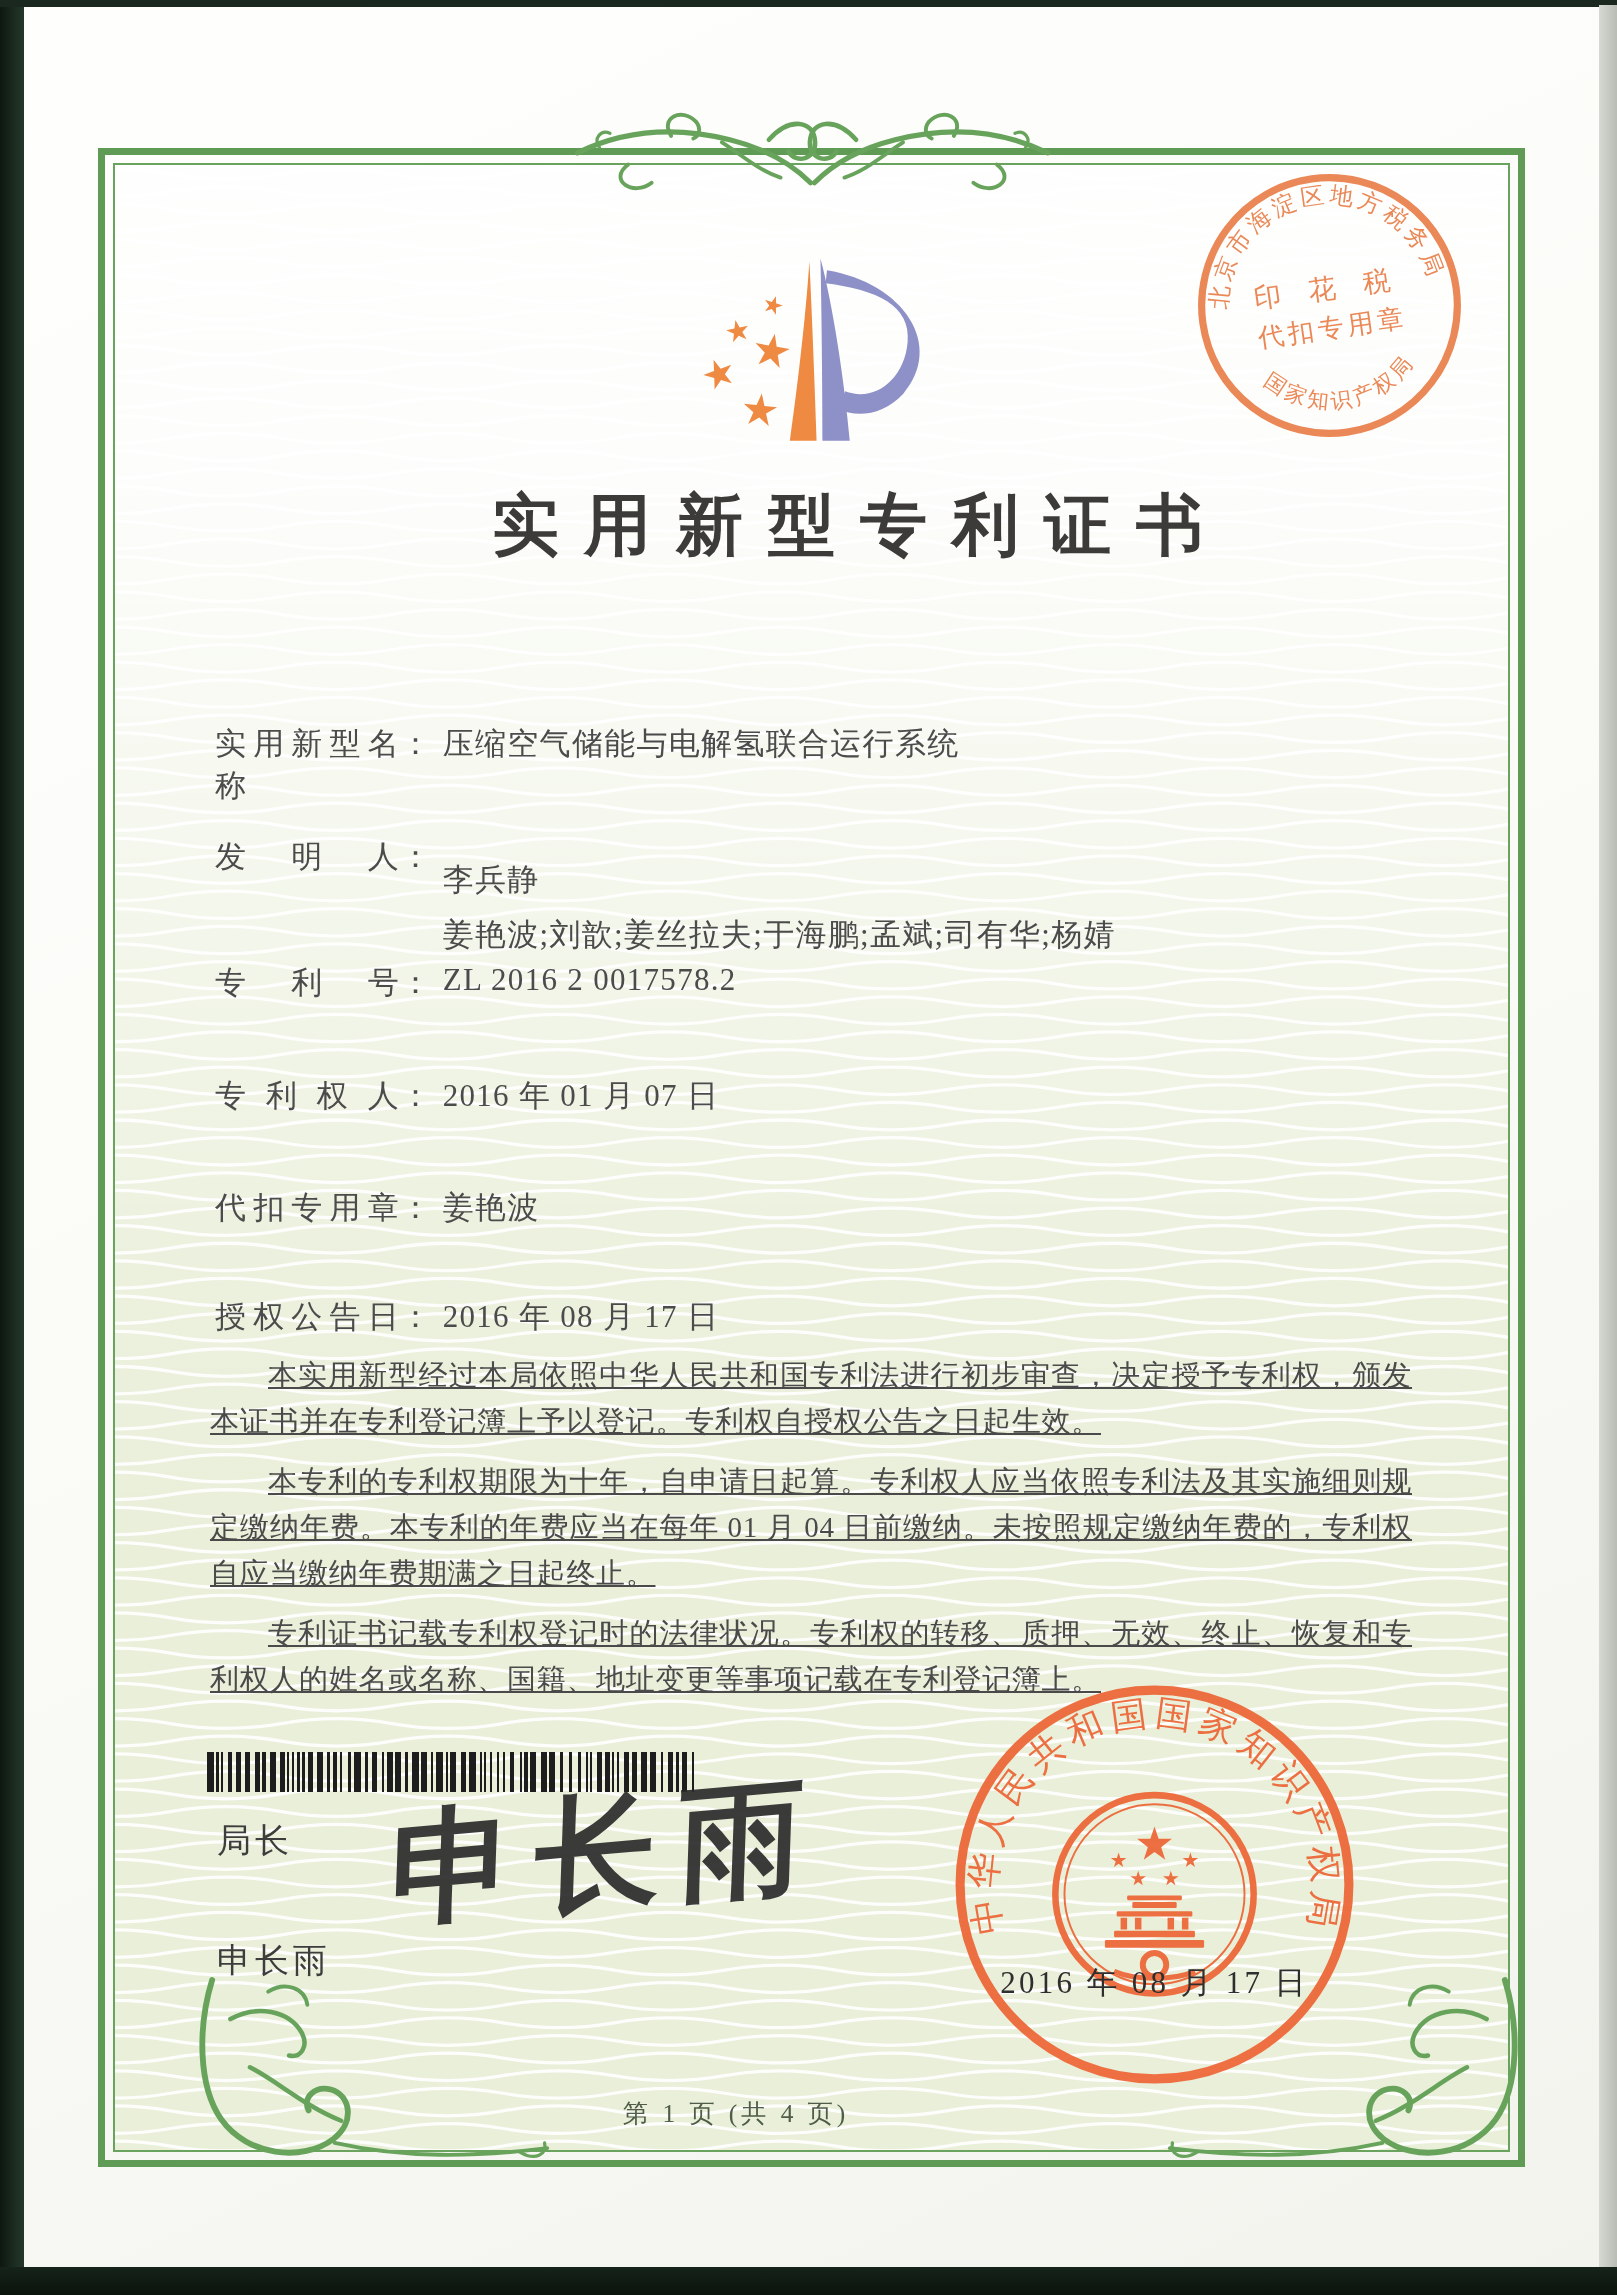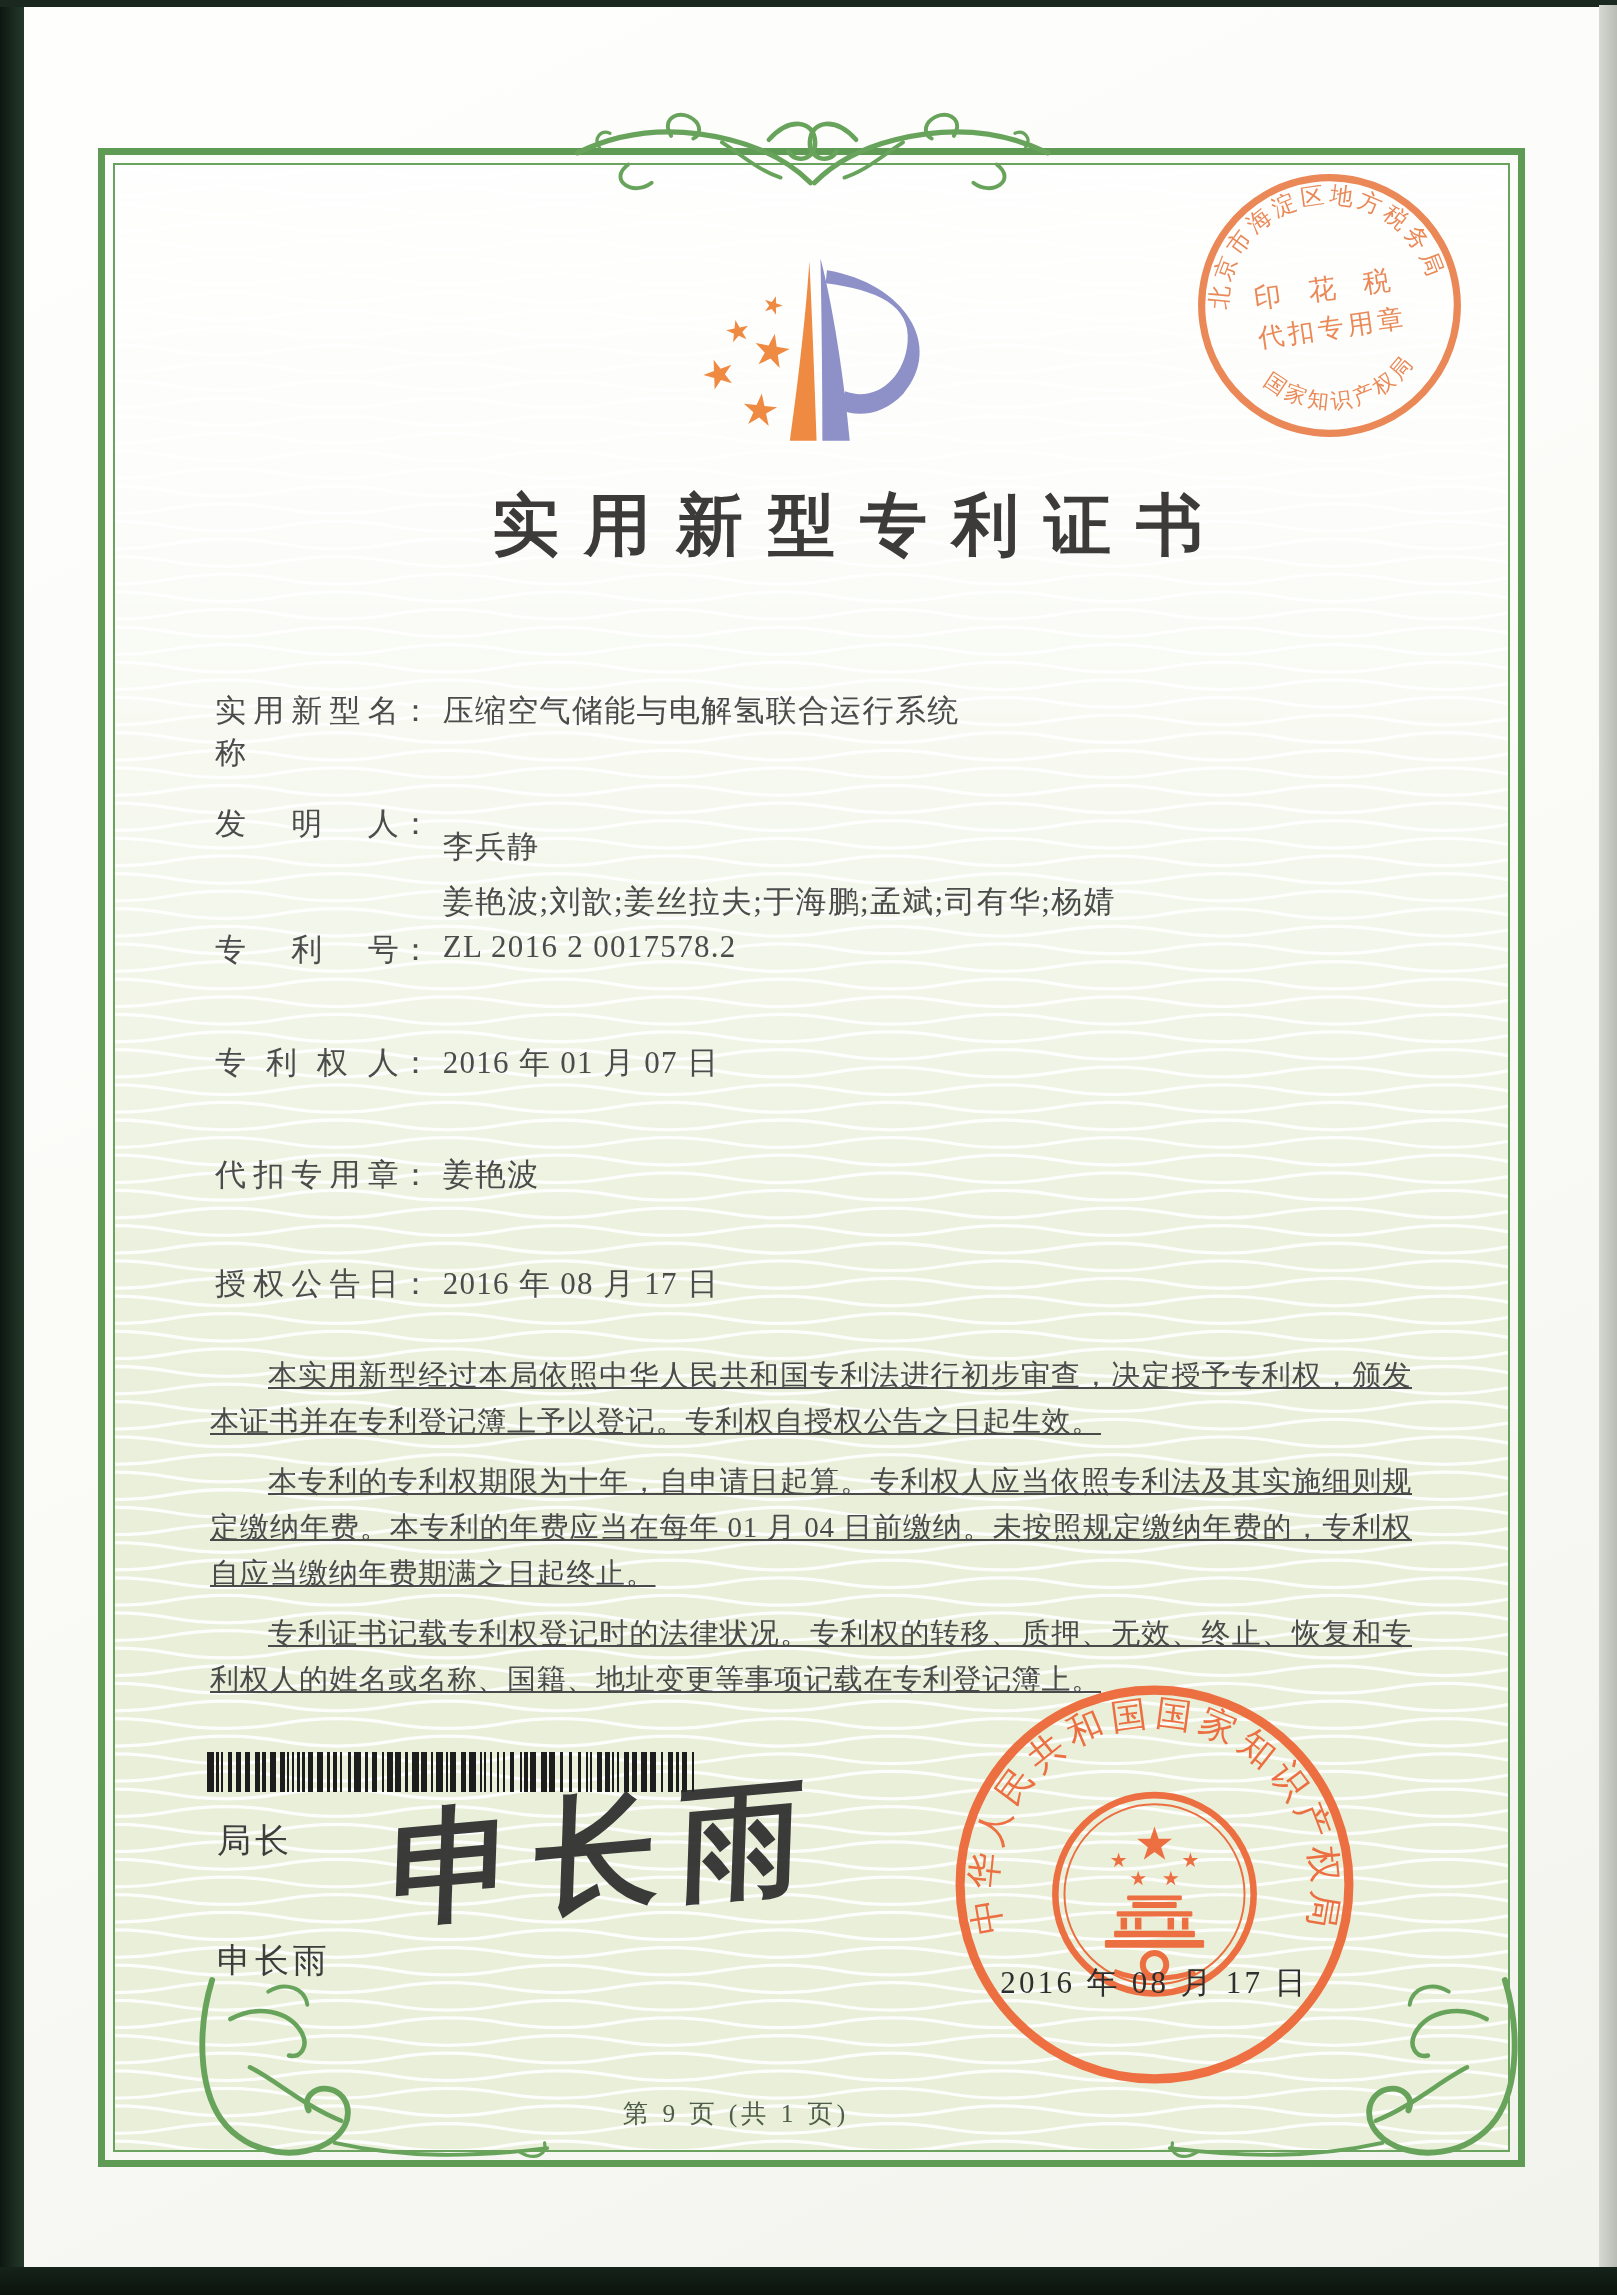--- a/index.html
+++ b/index.html
@@ -21,21 +21,21 @@
   .waves-wrap{position:absolute;left:115px;top:165px;width:1393px;height:1985px;overflow:hidden;}
   .waves-wrap svg{display:block;width:1393px;height:1985px;}
   .waves-fade{position:absolute;left:115px;top:165px;width:1393px;height:1985px;
               background:linear-gradient(180deg,rgba(255,255,255,.97) 0%,rgba(255,255,255,.9) 16%,
                          rgba(255,255,255,.55) 34%,rgba(255,255,255,.15) 55%,rgba(255,255,255,0) 70%);}
   .ornament{position:absolute;pointer-events:none;}
   
   .cert-no{position:absolute;left:196px;top:228px;font-size:31px;letter-spacing:4.6px;color:#4a4a4c;}
   .doc-title{position:absolute;left:98px;top:480px;width:1427px;text-align:center;
              font-size:67px;font-weight:600;letter-spacing:25px;text-indent:25px;color:#3c3b39;margin-left:36px;}
-  .field{position:absolute;left:215px;display:flex;align-items:flex-start;color:#4b4b4b;font-size:31px;letter-spacing:1.3px;}
+  .field{position:absolute;left:215px;display:flex;align-items:flex-start;color:#4b4b4b;font-size:31px;letter-spacing:1.3px;margin-top:33px;}
   .field .flabel{display:inline-block;width:185px;text-align:justify;text-align-last:justify;flex:none;}
   .field .fcolon{flex:none;margin-right:10.4px;}
   .field .fvalue{flex:1;}
   .fvalue .vline{line-height:55px;margin-top:-9px;}
   .body-text{position:absolute;left:196px;top:1338px;width:1230px;color:#4a4a4a;
              font-size:29px;line-height:46px;letter-spacing:0.7px;text-align:justify;}
   .body-text p{margin:14px;text-indent:2em;text-decoration:underline;}
   .barcode{position:absolute;left:207px;top:1752px;width:503px;height:40px;display:flex;align-items:stretch;}
   .barcode i{background:#1d1d1d;height:100%;flex:none;display:block;}
   .officer-title{position:absolute;left:217px;top:1818px;font-size:34px;letter-spacing:3.9px;color:#3d3d3d;}
@@ -418,16 +418,16 @@
           <rect x="-62" y="56" width="124" height="10" rx="2"></rect>
           <rect x="-76" y="70" width="152" height="12" rx="2"></rect>
           <circle cx="0" cy="108" r="18" fill="none" stroke="#ed6a3b" stroke-width="9"></circle>
           <path d="M-62,118 C-30,132 30,132 62,118" fill="none" stroke="#ed6a3b" stroke-width="8"></path>
         </g>
       </g>
     </svg>
   </div>
   <div class="seal-date">2016 年 08 月 17 日</div>
 
-  <div class="page-footer">第 9 页 (共 1 页)</div>
+  <div class="page-footer">第 1 页 (共 4 页)</div>
 
 </div>
 
 
 </body></html>

